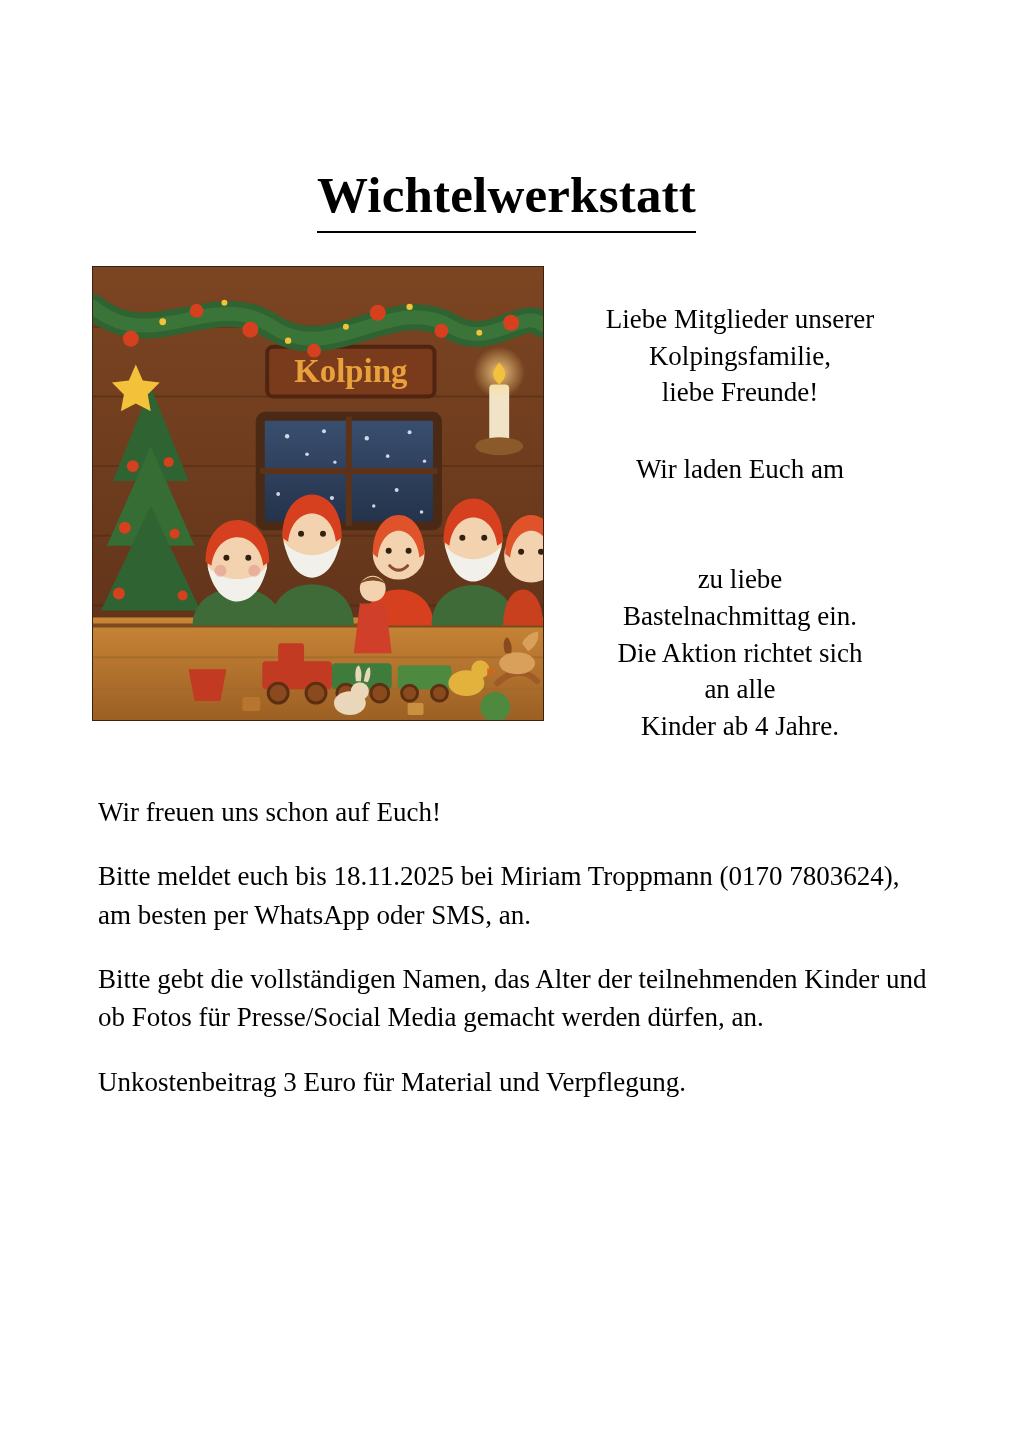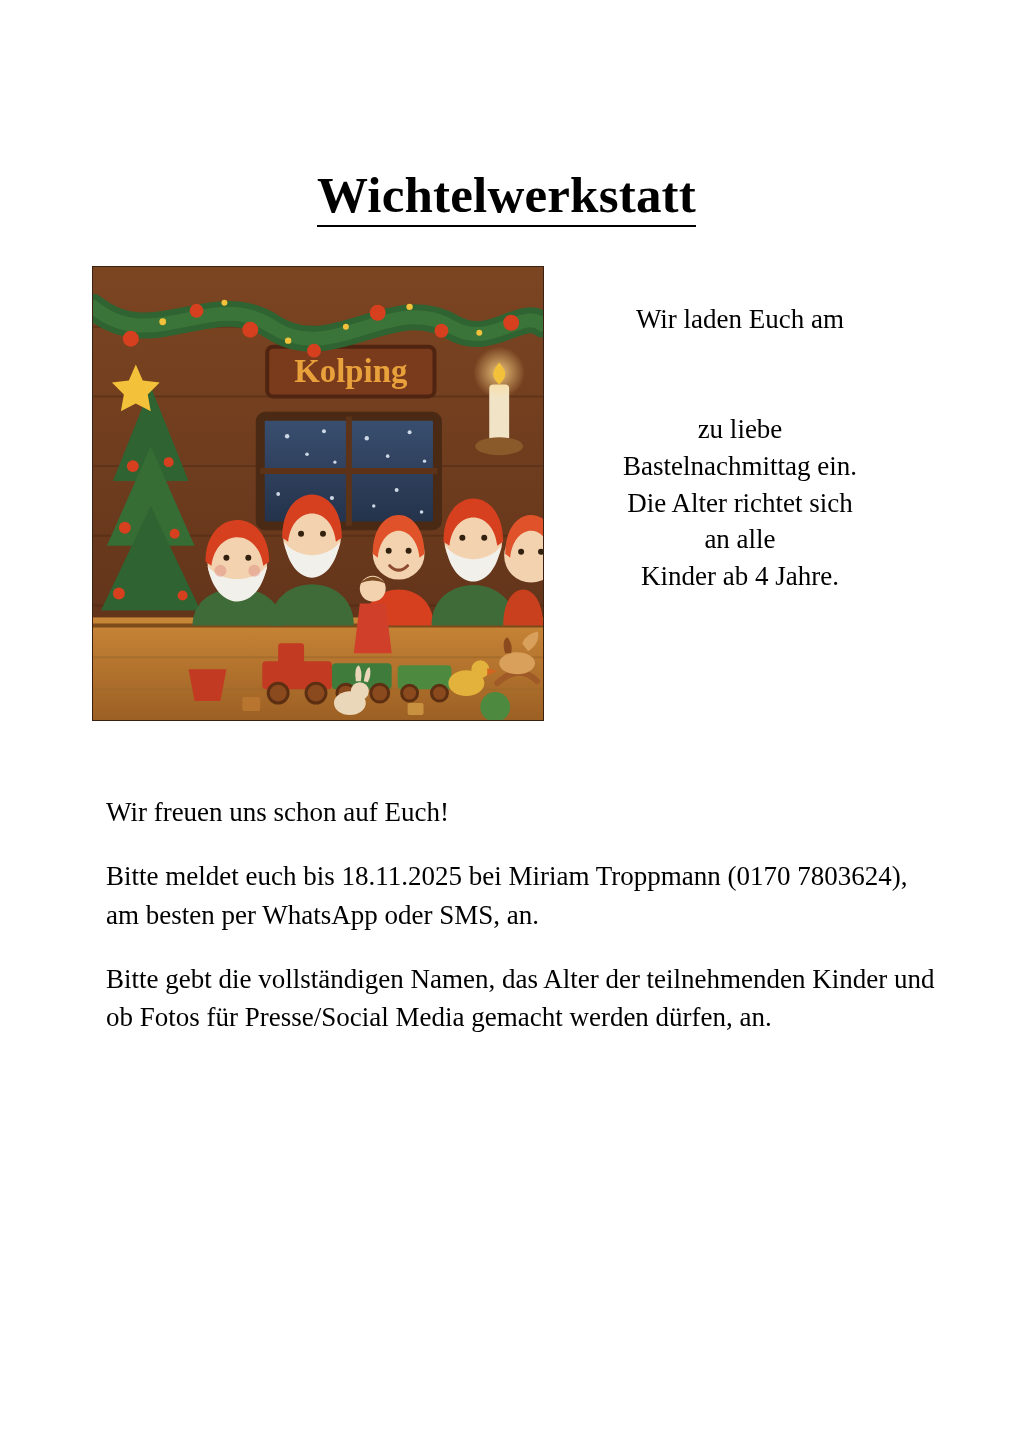--- a/index.html
+++ b/index.html
@@ -30,21 +30,21 @@
     left: 0;
     width: 1013px;
     text-align: center;
     font-size: 51px;
     line-height: 1.15;
     letter-spacing: 0.2px;
     color: #000;
   }
   .title span {
     border-bottom: 2px solid #000;
-    padding-bottom: 2px;
+    padding-bottom: 8px;
   }
 
   
   .illustration {
     position: absolute;
     left: 92px;
     top: 266px;
     width: 452px;
     height: 455px;
     overflow: hidden;
@@ -68,21 +68,21 @@
 
   
   .body-text {
     position: absolute;
     left: 90px;
     top: 793px;
     width: 845px;
     font-size: 27px;
     line-height: 1.42;
   }
-  .body-text .para { margin: 0 0 26px 16px; }
+  .body-text .para { margin: 0 0 26px 8px; }
   .body-text .para:last-child { margin-bottom: 0; }
 </style>
 </head>
 <body>
 
 <div class="page">
 
   <h1 class="title"><span>Wichtelwerkstatt</span></h1>
 
   <div class="illustration">
@@ -287,30 +287,36 @@
         <circle cx="404" cy="442" r="15" fill="#4d8a3f"></circle>
 
         <rect x="150" y="432" width="18" height="14" rx="2" fill="#b8752f"></rect>
         <rect x="316" y="438" width="16" height="12" rx="2" fill="#c8913f"></rect>
       </g>
     </svg>
   </div>
 
   <div class="right-col">
     <p class="para">
+      <span>Liebe Mitglieder unserer</span><br>
+      <span>Kolpingsfamilie,</span><br>
+      <span>liebe Freunde!</span>
+    </p>
+    <p class="para">
       <span>Wir laden Euch am</span><br>
       <br>
       <br>
       <span>zu liebe</span><br>
       <span>Bastelnachmittag ein.</span><br>
-      <span>Die Alter richtet sich</span><br>
+      <span>Die Aktion richtet sich</span><br>
       <span>an alle</span><br>
       <span>Kinder ab 4 Jahre.</span>
     </p>
   </div>
 
   <div class="body-text">
     <p class="para">Wir freuen uns schon auf Euch!</p>
     <p class="para">Bitte meldet euch bis 18.11.2025 bei Miriam Troppmann (0170 7803624), am besten per WhatsApp oder SMS, an.</p>
     <p class="para">Bitte gebt die vollständigen Namen, das Alter der teilnehmenden Kinder und ob Fotos für Presse/Social Media gemacht werden dürfen, an.</p>
+    <p class="para">Unkostenbeitrag 3 Euro für Material und Verpflegung.</p>
   </div>
 
 </div>
 
 </body></html>

